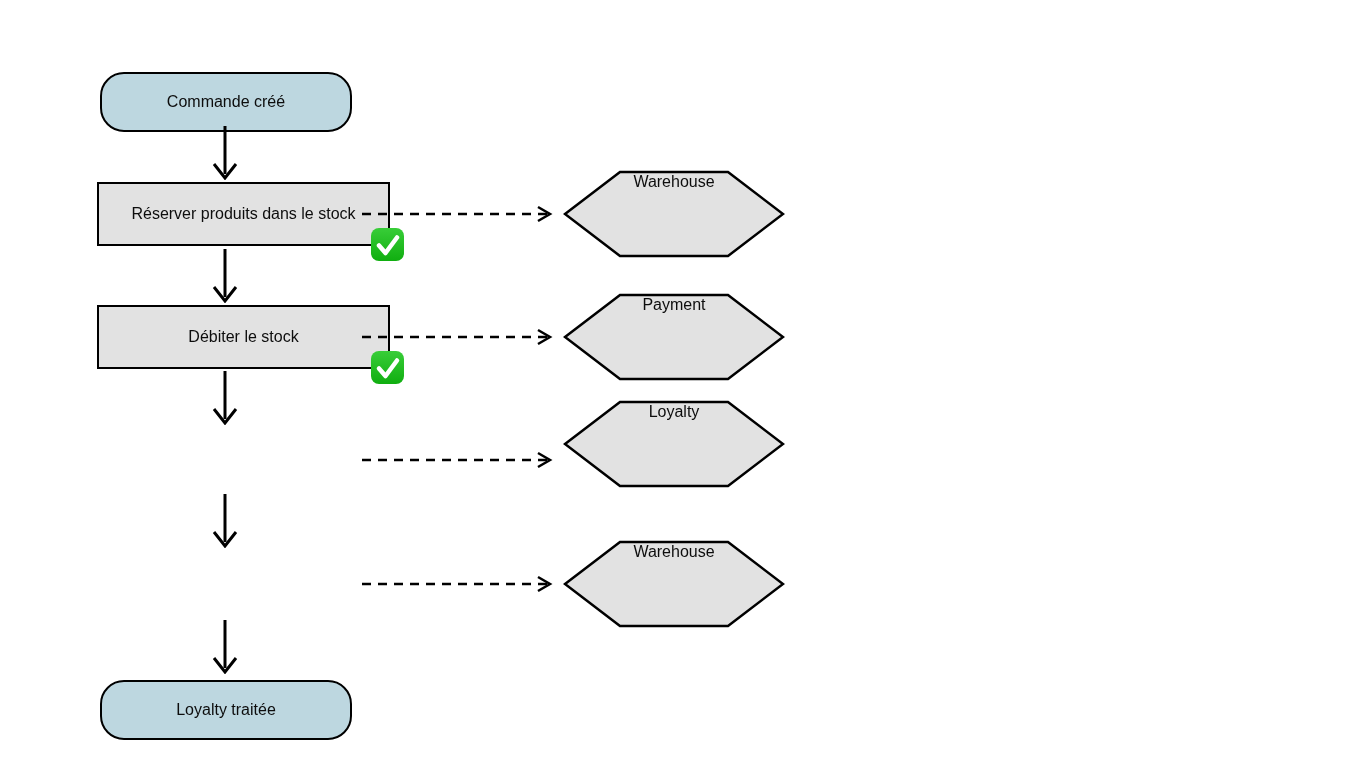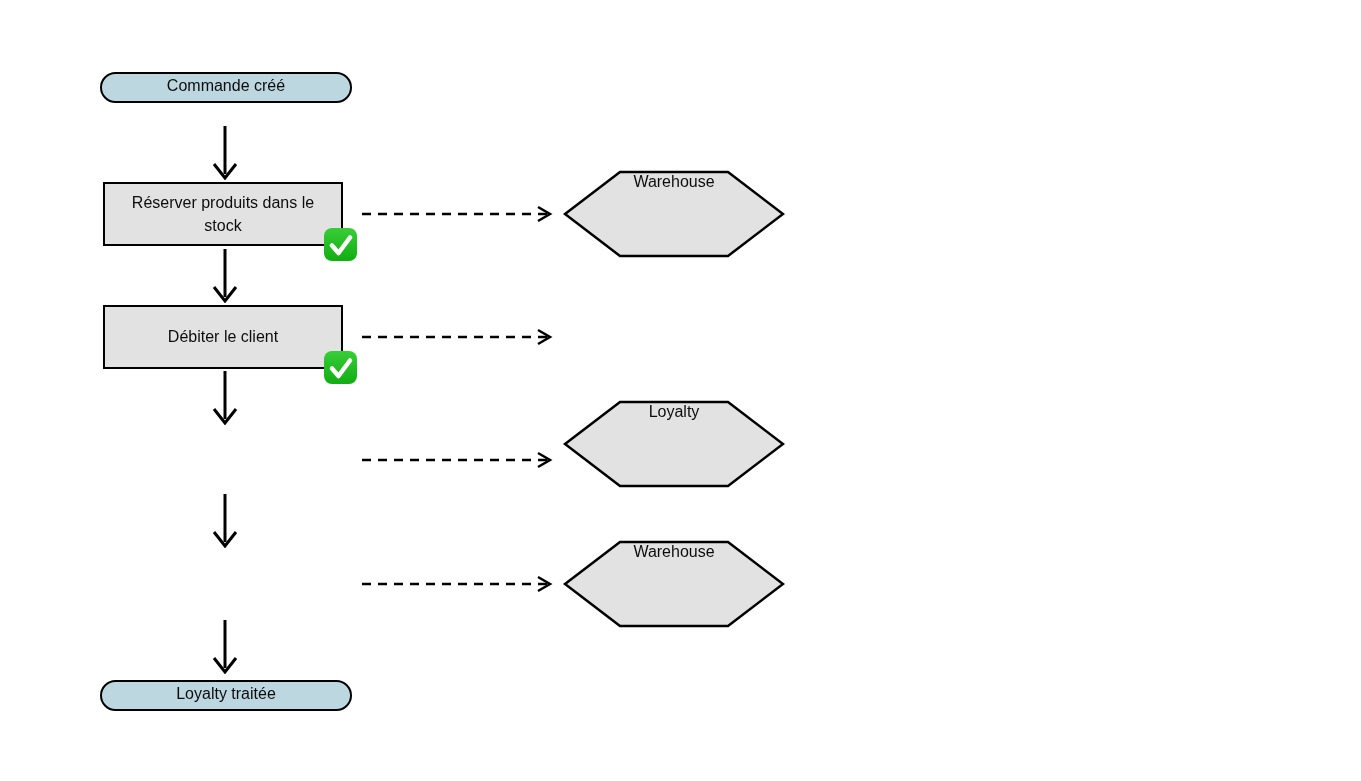--- a/index.html
+++ b/index.html
@@ -18,34 +18,34 @@
   .node-label {
     font-size: 16px;
     line-height: 1.45;
     text-align: center;
     color: #0d0d0d;
   }
   .terminal {
     position: absolute;
     left: 100px;
     width: 252px;
-    height: 31px;
+    height: 60px;
     background: var(--terminal-fill, #bdd7e0);
     border: 2px solid var(--stroke, #000);
     border-radius: 24px;
     display: flex;
-    align-items: flex-start;
+    align-items: center;
     justify-content: center;
   }
   .terminal.start { top: 72px; }
   .terminal.end   { top: 680px; }
   .step-rect {
     position: absolute;
-    left: 103px;
-    width: 240px;
+    left: 97px;
+    width: 293px;
     height: 64px;
     background: var(--node-fill, #e2e2e2);
     border: 2px solid var(--stroke, #000);
     display: flex;
     align-items: center;
     justify-content: center;
     padding: 0 13px;
   }
   .step-rect.r0 { top: 182px; }
   .step-rect.r1 { top: 305px; }
@@ -157,31 +157,39 @@
   <div class="hexagon h0">
     <svg viewBox="0 0 222 88">
       <polygon class="fill-node" points="2,44 57,2 165,2 220,44 165,86 57,86" stroke-width="2.5"></polygon>
     </svg>
     <div class="hex-label">
         <span class="node-label">Warehouse</span>
       </div>
   </div>
 
   <div class="step-rect r1">
-    <span class="node-label">Débiter le client</span>
+    <span class="node-label">Débiter le stock</span>
     <div class="status-badge">
       <svg width="33" height="33" viewBox="0 0 33 33">
         <path d="M8 17.5 L14.5 25 L26 9.5" fill="none" stroke="#ffffff" stroke-width="4.5" stroke-linecap="round" stroke-linejoin="round"></path>
       </svg>
     </div>
   </div>
   <svg class="d-arrow d1" viewBox="0 0 200 20">
     <line class="stroke-line" x1="0" y1="10" x2="186" y2="10" stroke-width="2.5" stroke-dasharray="9 7"></line>
     <polyline class="stroke-line" points="176,3 188,10 176,17" stroke-width="2.5"></polyline>
   </svg>
+  <div class="hexagon h1">
+    <svg viewBox="0 0 222 88">
+      <polygon class="fill-node" points="2,44 57,2 165,2 220,44 165,86 57,86" stroke-width="2.5"></polygon>
+    </svg>
+    <div class="hex-label">
+        <span class="node-label">Payment</span>
+      </div>
+  </div>
 
   <svg class="d-arrow d2" viewBox="0 0 200 20">
     <line class="stroke-line" x1="0" y1="10" x2="186" y2="10" stroke-width="2.5" stroke-dasharray="9 7"></line>
     <polyline class="stroke-line" points="176,3 188,10 176,17" stroke-width="2.5"></polyline>
   </svg>
   <div class="hexagon h2">
     <svg viewBox="0 0 222 88">
       <polygon class="fill-node" points="2,44 57,2 165,2 220,44 165,86 57,86" stroke-width="2.5"></polygon>
     </svg>
     <div class="hex-label">

